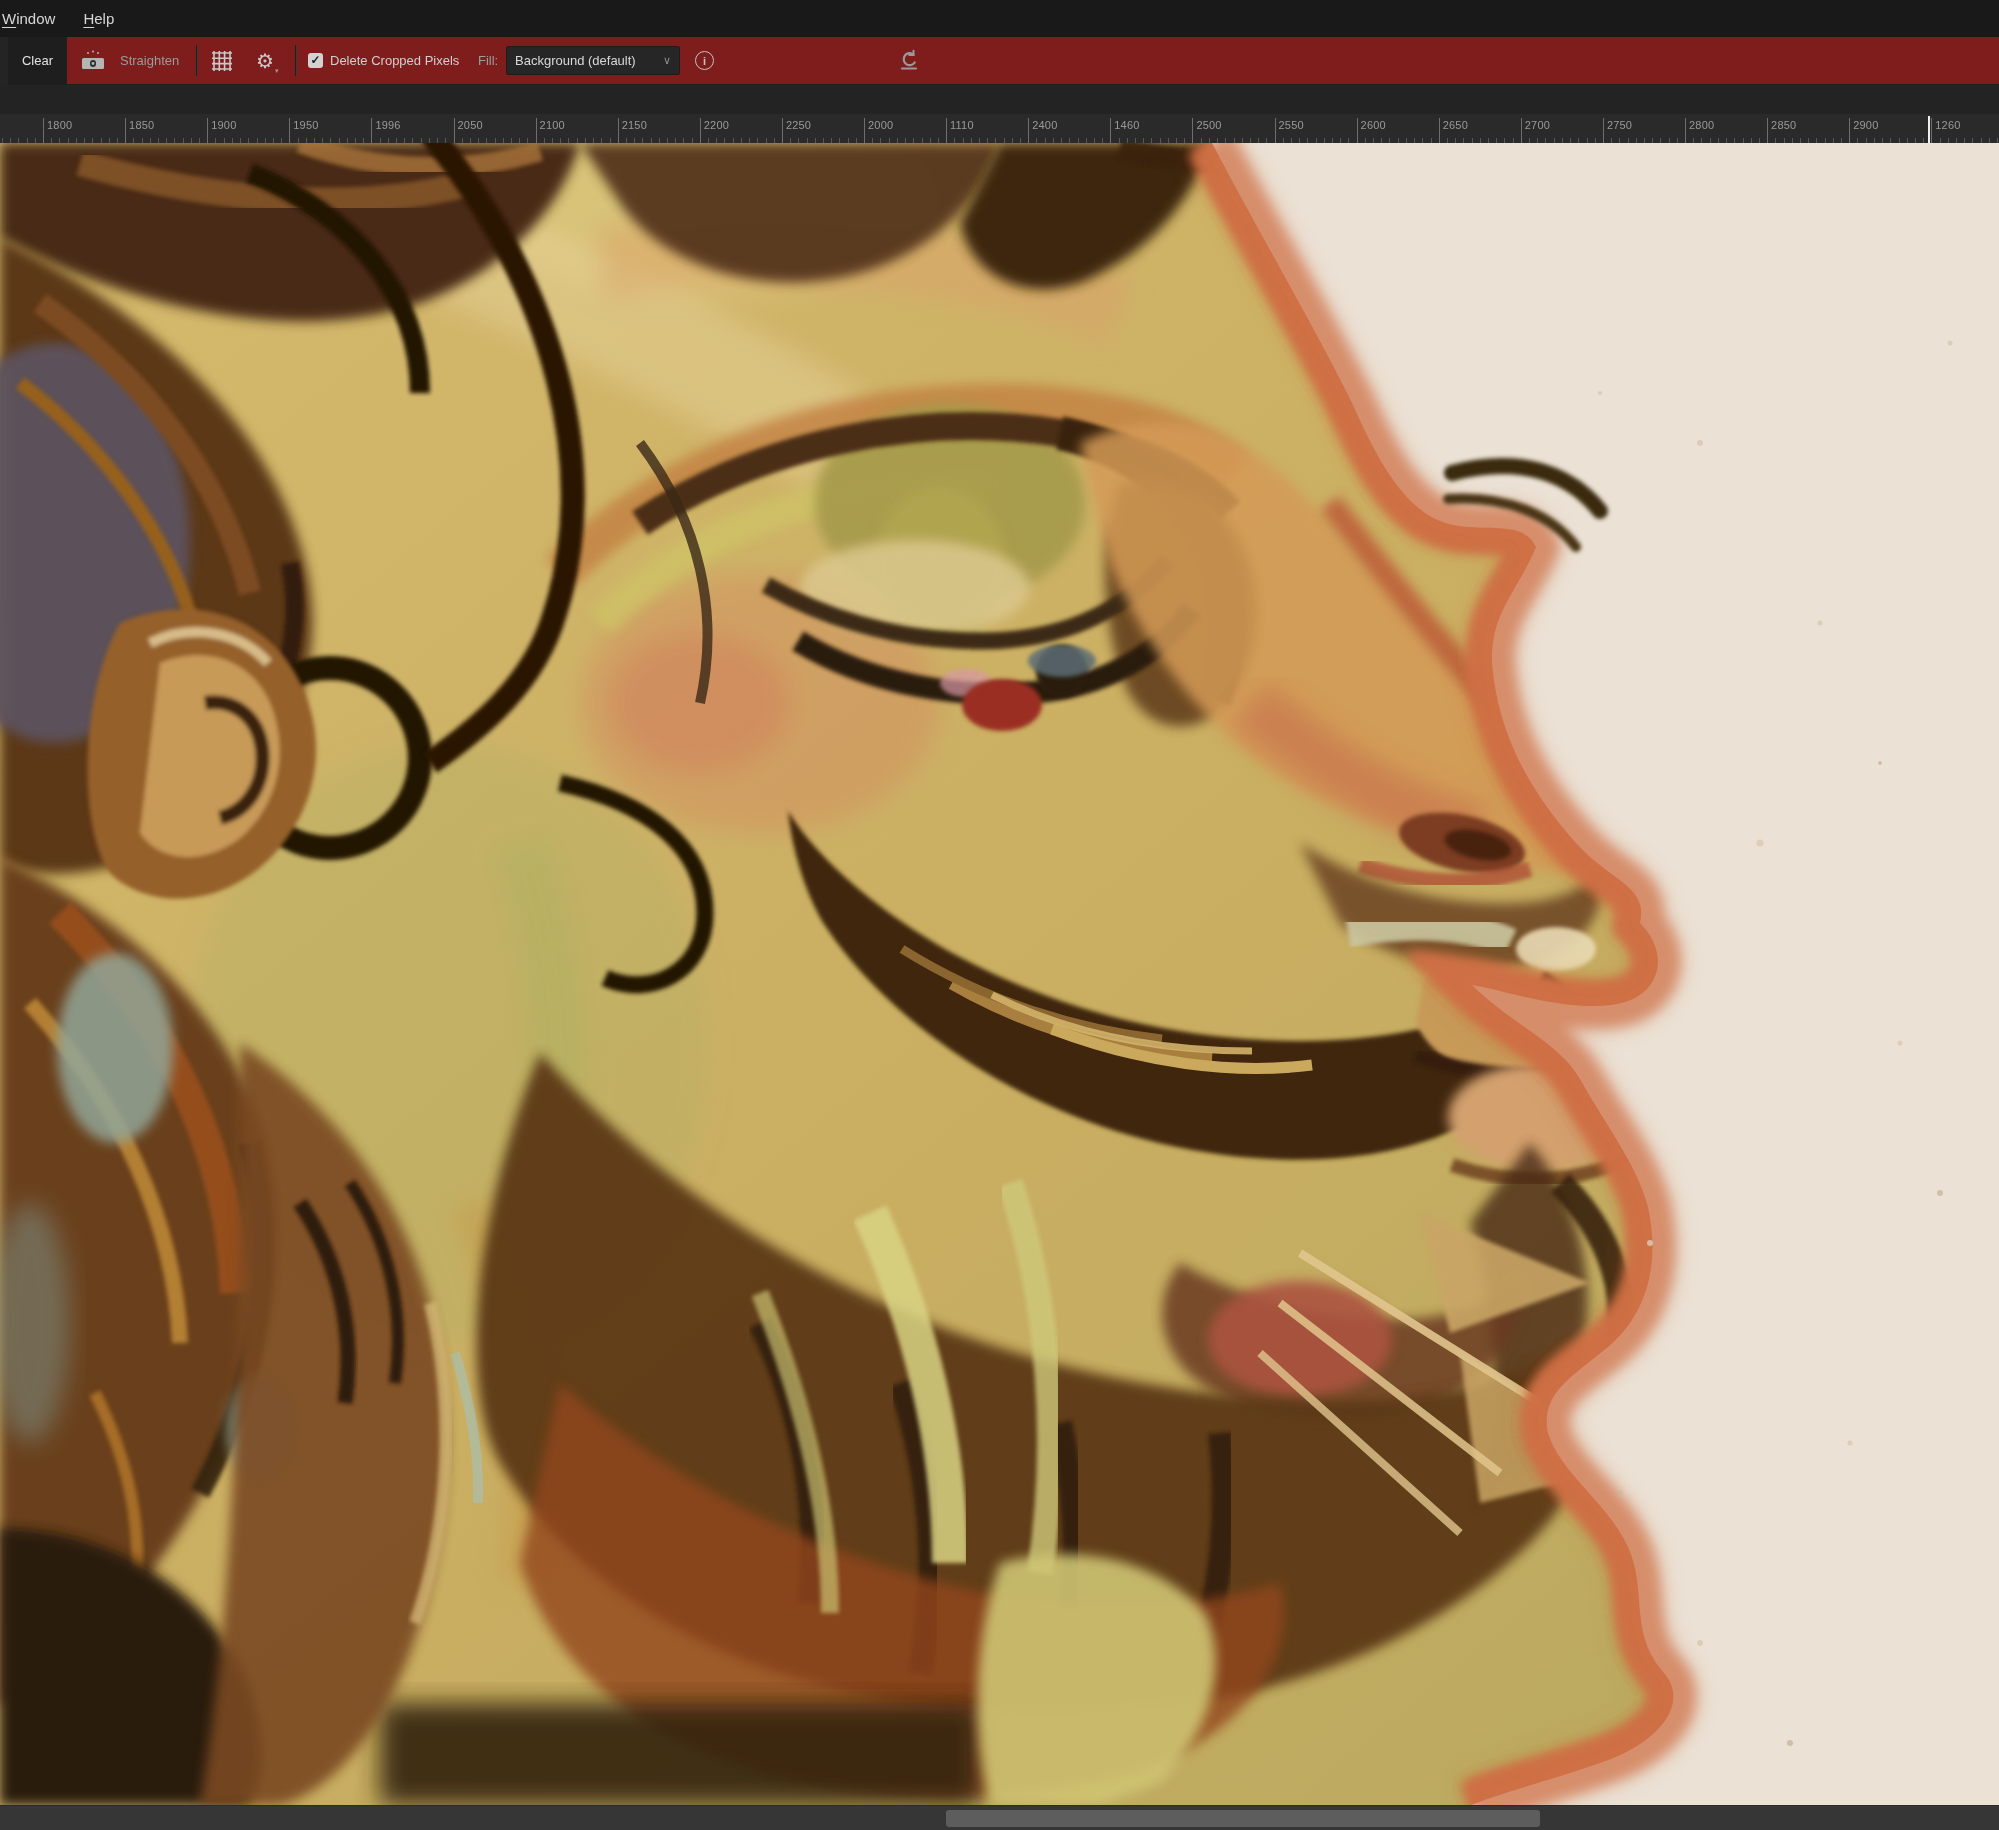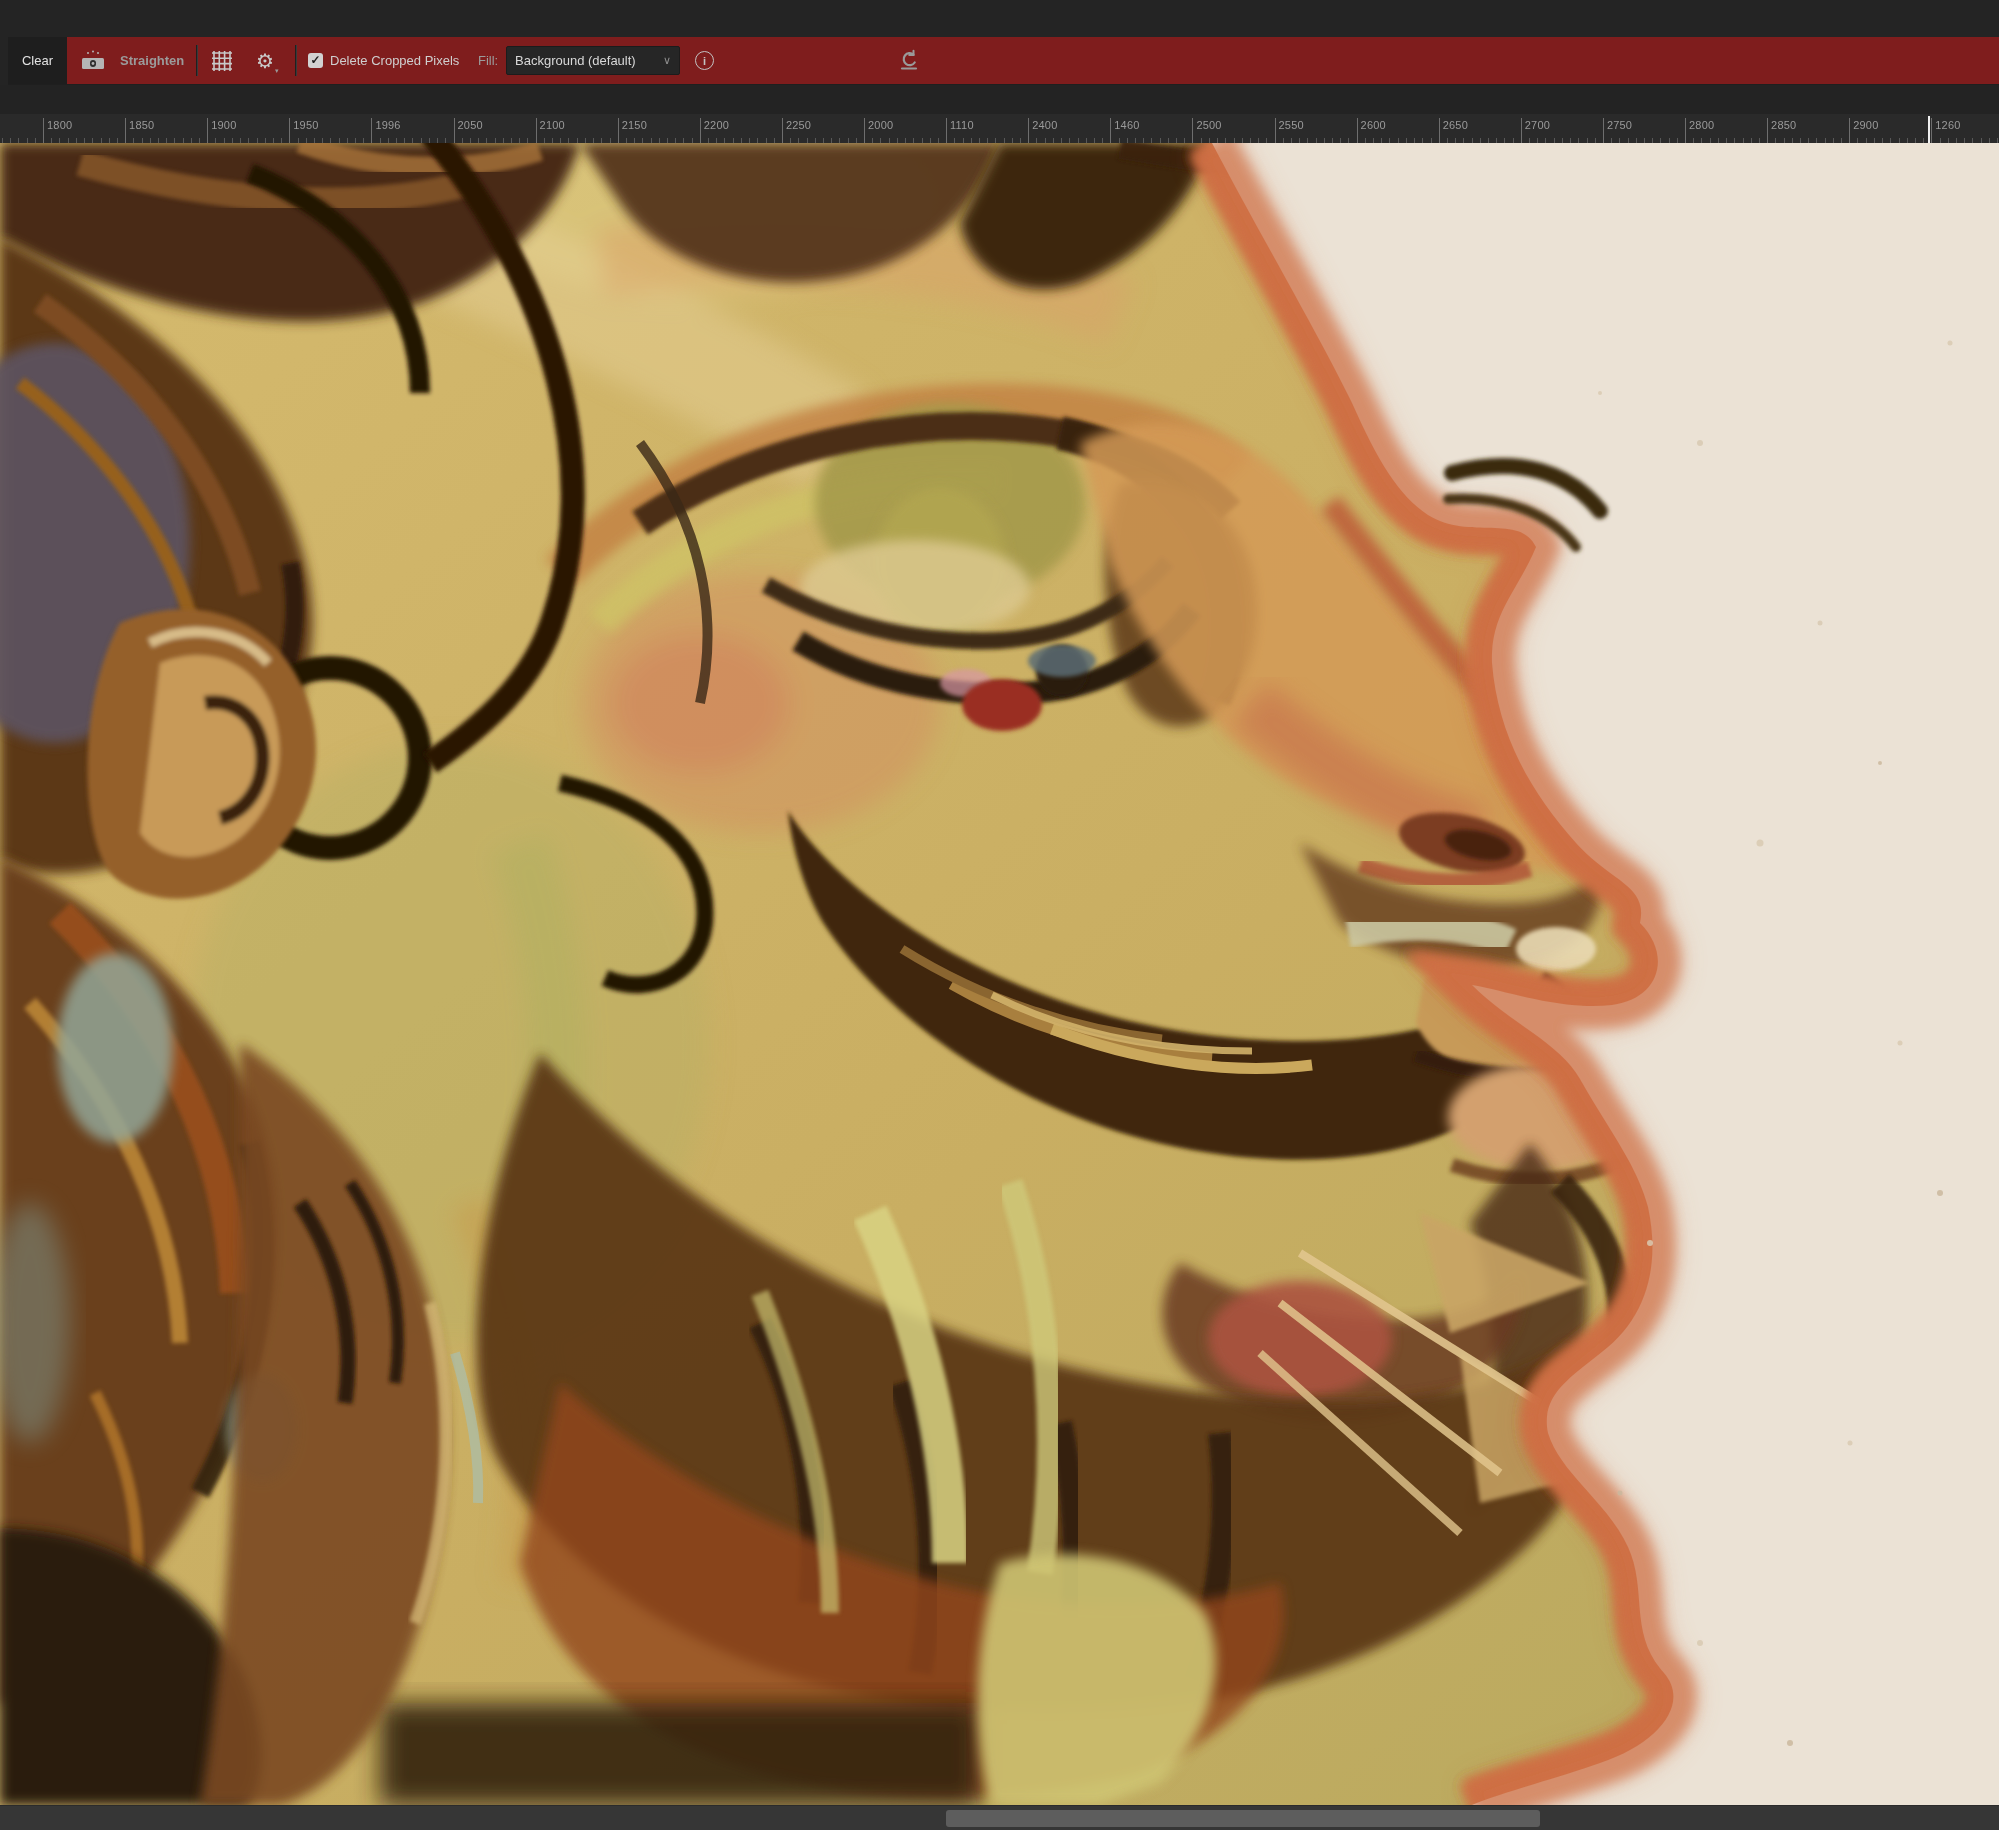--- a/index.html
+++ b/index.html
@@ -43,40 +43,44 @@
   
   #hscroll{position:absolute;left:0;top:1805px;width:100%;height:25px;background:#363636;
            border-top:1px solid #2b2b2b;}
   #hscroll-thumb{position:absolute;top:4px;height:17px;background:#5d5d5d;border-radius:3px;}
 </style>
 </head>
 <body>
 
 <div id="app">
 
+  <div id="menubar">
+    <div class="menu-item"><u>W</u>indow</div>
+    <div class="menu-item"><u>H</u>elp</div>
+  </div>
 
   <div id="optionsbar">
 
     <div id="clear-btn">
       <span>Clear</span>
     </div>
 
     <div class="ob-abs icon-btn" style="left:70px;">
       <svg width="30" height="24" viewBox="0 0 30 24">
         <g fill="none" stroke="#b5b5b5" stroke-width="1.8">
           <circle cx="10" cy="4" r="1" fill="#b5b5b5" stroke="none"></circle>
           <circle cx="15" cy="2.6" r="1" fill="#b5b5b5" stroke="none"></circle>
           <circle cx="20" cy="4" r="1" fill="#b5b5b5" stroke="none"></circle>
           <rect x="4" y="9" width="22" height="11" rx="1.5" fill="#b5b5b5" stroke="none"></rect>
           <rect x="12" y="11" width="6" height="7" rx="3" fill="#2f2f2f" stroke="none"></rect>
           <circle cx="15" cy="14.5" r="1.4" fill="#b5b5b5" stroke="none"></circle>
         </g>
       </svg>
     </div>
-    <div class="ob-abs dim" style="left:112px;font-weight:bold;">Straighten</div>
+    <div class="ob-abs dim" style="left:112px;">Straighten</div>
 
     <div class="vdiv" style="left:188px;"></div>
 
     <div class="ob-abs icon-btn" style="left:202px;">
       <svg width="24" height="24" viewBox="0 0 24 24">
         <g stroke="#c9c9c9" stroke-width="1.6" fill="none">
           <path d="M4,2 V22 M9.3,2 V22 M14.6,2 V22 M20,2 V22"></path>
           <path d="M2,4 H22 M2,9.3 H22 M2,14.6 H22 M2,20 H22"></path>
         </g>
       </svg>

